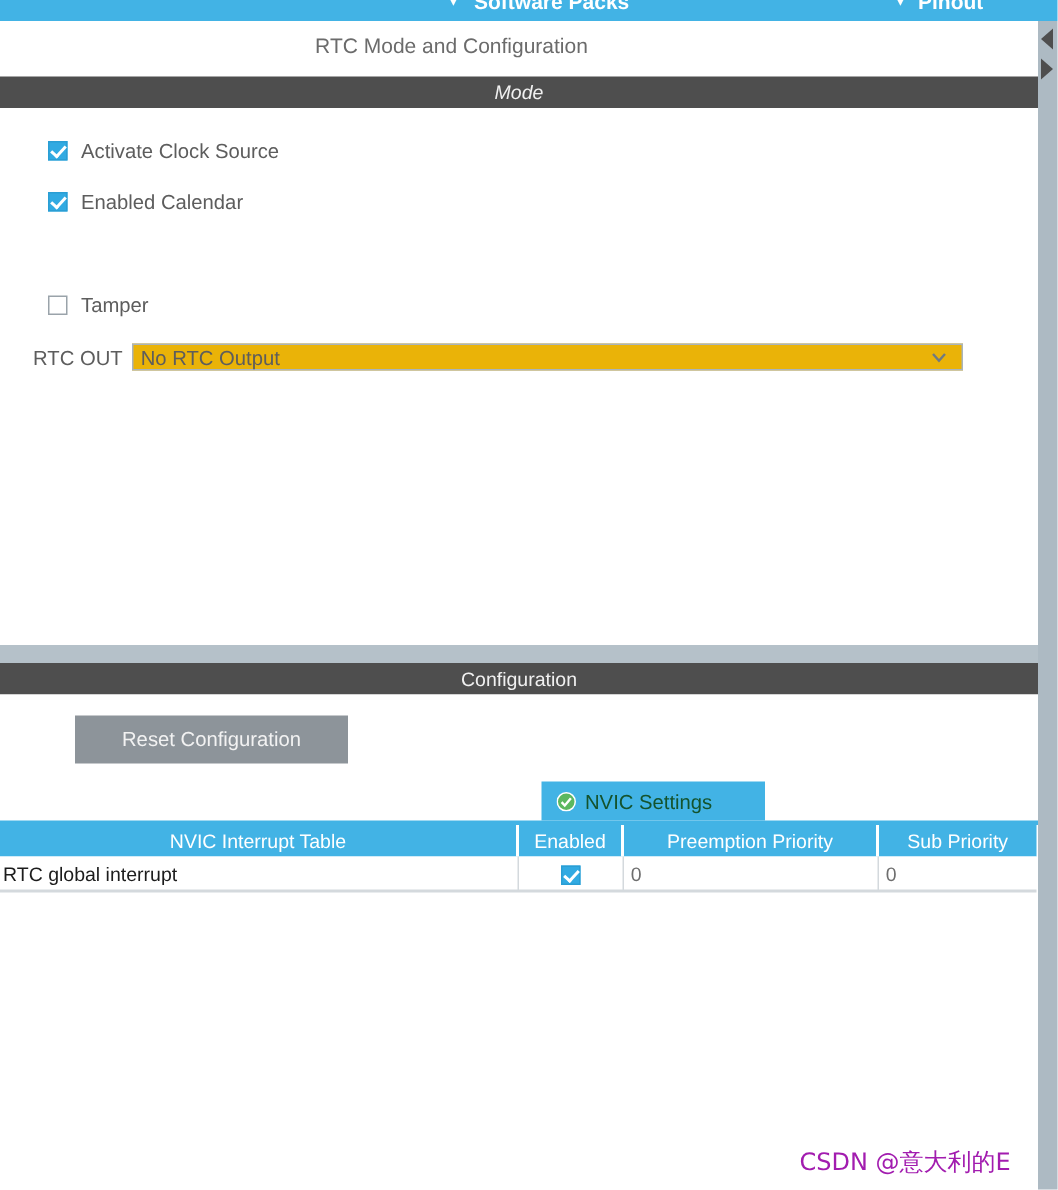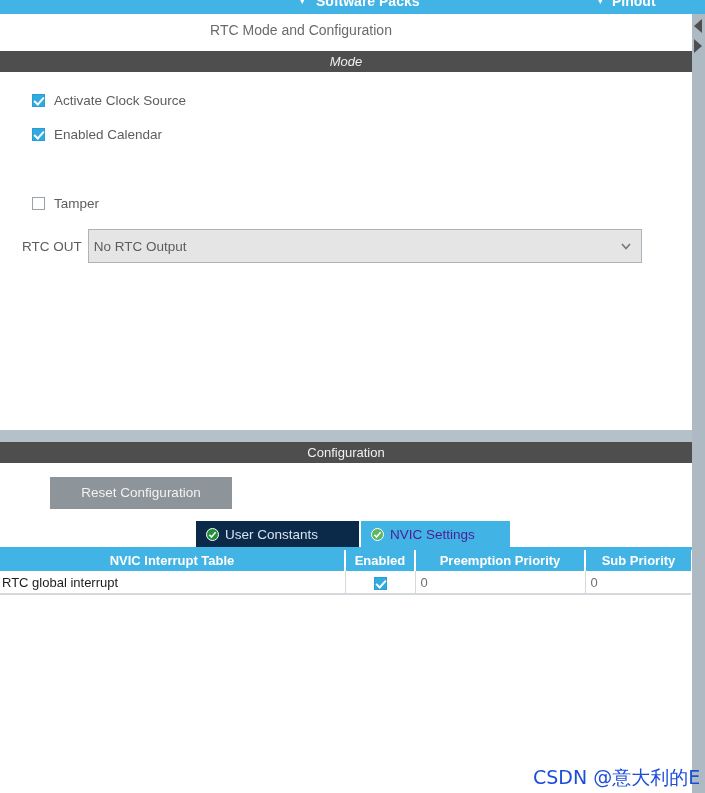--- a/index.html
+++ b/index.html
@@ -136,24 +136,24 @@
   }
   .rtcout-label {
     color: #5d5d5d;
     font-size: 13.5px;
     margin-right: 6px;
     white-space: nowrap;
   }
   .combo {
     position: relative;
     width: 554px;
-    height: 34px;
+    height: 18px;
     box-sizing: border-box;
     border: 1px solid #a9b4bc;
-    background: #e5e5e5;
+    background: #eab308;
     display: flex;
     align-items: center;
   }
   .combo .combo-val {
     padding-left: 5px;
     color: #5d5d5d;
     font-size: 13.5px;
     white-space: nowrap;
   }
   .combo .combo-arrow {
@@ -208,21 +208,21 @@
     align-items: center;
     padding: 0 10px;
     box-sizing: border-box;
     background: #0b2a4a;
     color: #d8e3ee;
     font-size: 13.5px;
     white-space: nowrap;
   }
   .tab.active {
     background: #42b3e5;
-    color: #4c1d95;
+    color: #14532d;
   }
   .tab .tickicon {
     width: 13px; height: 13px;
     margin-right: 6px;
     flex: 0 0 auto;
   }
   .tabline {
     position: absolute;
     left: 0; top: 84px;
     width: 692px; height: 3px;
@@ -234,21 +234,21 @@
     position: absolute;
     left: 0; top: 87px;
     width: 691px;
     border-collapse: collapse;
     table-layout: fixed;
     font-size: 13px;
   }
   .nvic-table th {
     background: #42b3e5;
     color: #ffffff;
-    font-weight: bold;
+    font-weight: normal;
     font-size: 13px;
     height: 21px;
     text-align: center;
     border-right: 2px solid #ffffff;
     padding: 0;
   }
   .nvic-table th:last-child { border-right: none; }
   .nvic-table td {
     height: 22px;
     background: #ffffff;
@@ -268,22 +268,22 @@
     position: absolute;
     left: 0; top: 131px;
     width: 691px; height: 1px;
     background: #d4d9dd;
   }
 
   
   .watermark {
     position: absolute;
     left: 533px; top: 765px;
-    color: #1d4ed8;
-    font-size: 19px;
+    color: #a21caf;
+    font-size: 16px;
     white-space: nowrap;
     font-family: "DejaVu Sans", sans-serif;
   }
 </style>
 </head>
 <body>
 
 <div class="topstrip">
   <span class="ts-caret ts-caret-a">▾</span>
   <span class="tslabel ts-packs">Software Packs</span>
@@ -342,29 +342,20 @@
 
 <div class="bar-title" style="top:442px;">Configuration</div>
 
 <div id="config-panel">
 
   <button class="reset-btn">Reset Configuration</button>
 
   <div class="tabstrip">
 
 
-    <div class="tab" style="left:196px; width:163px;">
-      <span class="tickicon">
-        <svg width="13" height="13" viewBox="0 0 13 13">
-          <circle cx="6.5" cy="6.5" r="6" fill="#1f8f3a" stroke="#ffffff" stroke-width="1"></circle>
-          <polyline points="3.4,6.8 5.5,9 9.6,4.2" fill="none" stroke="#ffffff" stroke-width="1.6"></polyline>
-        </svg>
-      </span>
-      <span>User Constants</span>
-    </div>
 
     <div class="tab active" style="left:361px; width:149px;">
       <span class="tickicon">
         <svg width="13" height="13" viewBox="0 0 13 13">
           <circle cx="6.5" cy="6.5" r="6" fill="#5cb860" stroke="#ffffff" stroke-width="1"></circle>
           <polyline points="3.4,6.8 5.5,9 9.6,4.2" fill="none" stroke="#ffffff" stroke-width="1.6"></polyline>
         </svg>
       </span>
       <span>NVIC Settings</span>
     </div>

